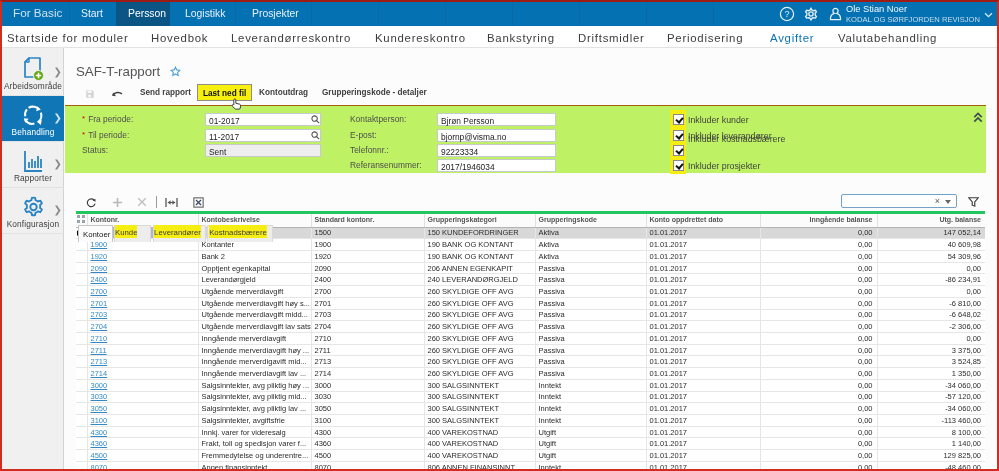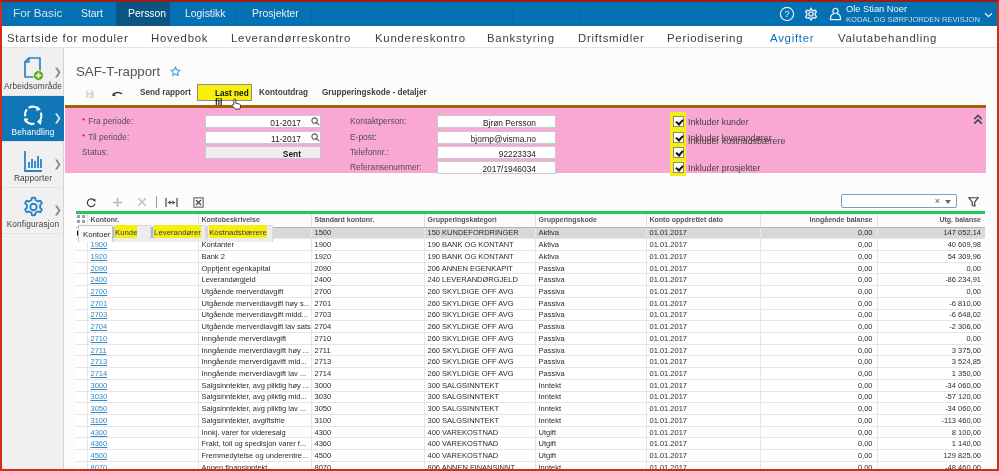--- a/index.html
+++ b/index.html
@@ -27,27 +27,27 @@
 #sActive{background:#1076b5;}
 #sActive .lbl{color:#fff;}
 #sActive .chv{color:#cfe3f1;}
 
 #main{position:absolute;left:63px;top:46px;width:932px;height:423px;background:#fcfcfc;}
 #title{position:absolute;left:11px;top:16px;font-size:13.3px;color:#525456;}
 #star{position:absolute;left:105px;top:18px;}
 #tbar{position:absolute;left:0;top:36px;width:932px;height:23px;}
 #tbar .btn{position:absolute;top:4px;font-size:8.2px;font-weight:bold;color:#3e3e3e;}
 #lastned{position:absolute;left:132px;top:0px;width:55px;height:17px;background:#f7ef0e;border:1px solid #8e8e84;}
-#lastned span{position:absolute;left:17px;top:4px;font-size:8.2px;font-weight:bold;color:#111;}
-
-#form{position:absolute;left:0;top:57px;width:921px;height:68px;background:#f9a8d4;border-top:3px solid #a16207;}
+#lastned span{position:absolute;left:5px;top:4px;font-size:8.2px;font-weight:bold;color:#111;}
+
+#form{position:absolute;left:0;top:57px;width:921px;height:68px;background:#bef264;border-top:1px solid #a16207;}
 .flabel{position:absolute;font-size:8.4px;color:#4f4f4f;}
 .req:before{content:"*";color:#c00;margin-right:3px;font-size:8px;vertical-align:1px;}
-.finput{position:absolute;height:13px;background:#fff;border:1px solid #c6cacd;font-size:8.4px;color:#1c1c1c;padding:2px 19px 0 3px;text-align:right;}
-.fdis{background:#eeeeee;font-weight:bold;}
+.finput{position:absolute;height:13px;background:#fff;border:1px solid #c6cacd;font-size:8.4px;color:#1c1c1c;padding:2px 19px 0 3px;}
+.fdis{background:#eeeeee;font-weight:normal;}
 .mag{position:absolute;}
 .chk{position:absolute;width:11px;height:11px;background:#fff;border:1px solid #8a8a8a;}
 .chk:after{content:"";position:absolute;left:2px;top:1.5px;width:5px;height:3px;border-left:2px solid #111;border-bottom:2px solid #111;transform:rotate(-50deg);}
 .ylo{position:absolute;background:#f6ee12;}
 .clbl{position:absolute;font-size:8.8px;color:#3f3f3f;}
 
 #tabs{position:absolute;left:0;top:128px;width:932px;height:18px;margin-top:48px;}
 #tabs .strip{position:absolute;left:11px;width:909px;bottom:0;height:1px;background:#cfcfcf;}
 #tabActive{position:absolute;left:13px;top:1px;width:35px;height:17px;background:#fcfcfc;border:1px solid #c6c6c6;border-bottom:none;z-index:2;}
 #tabActive span{position:absolute;left:4px;top:4px;font-size:7.8px;color:#1a1a1a;}

